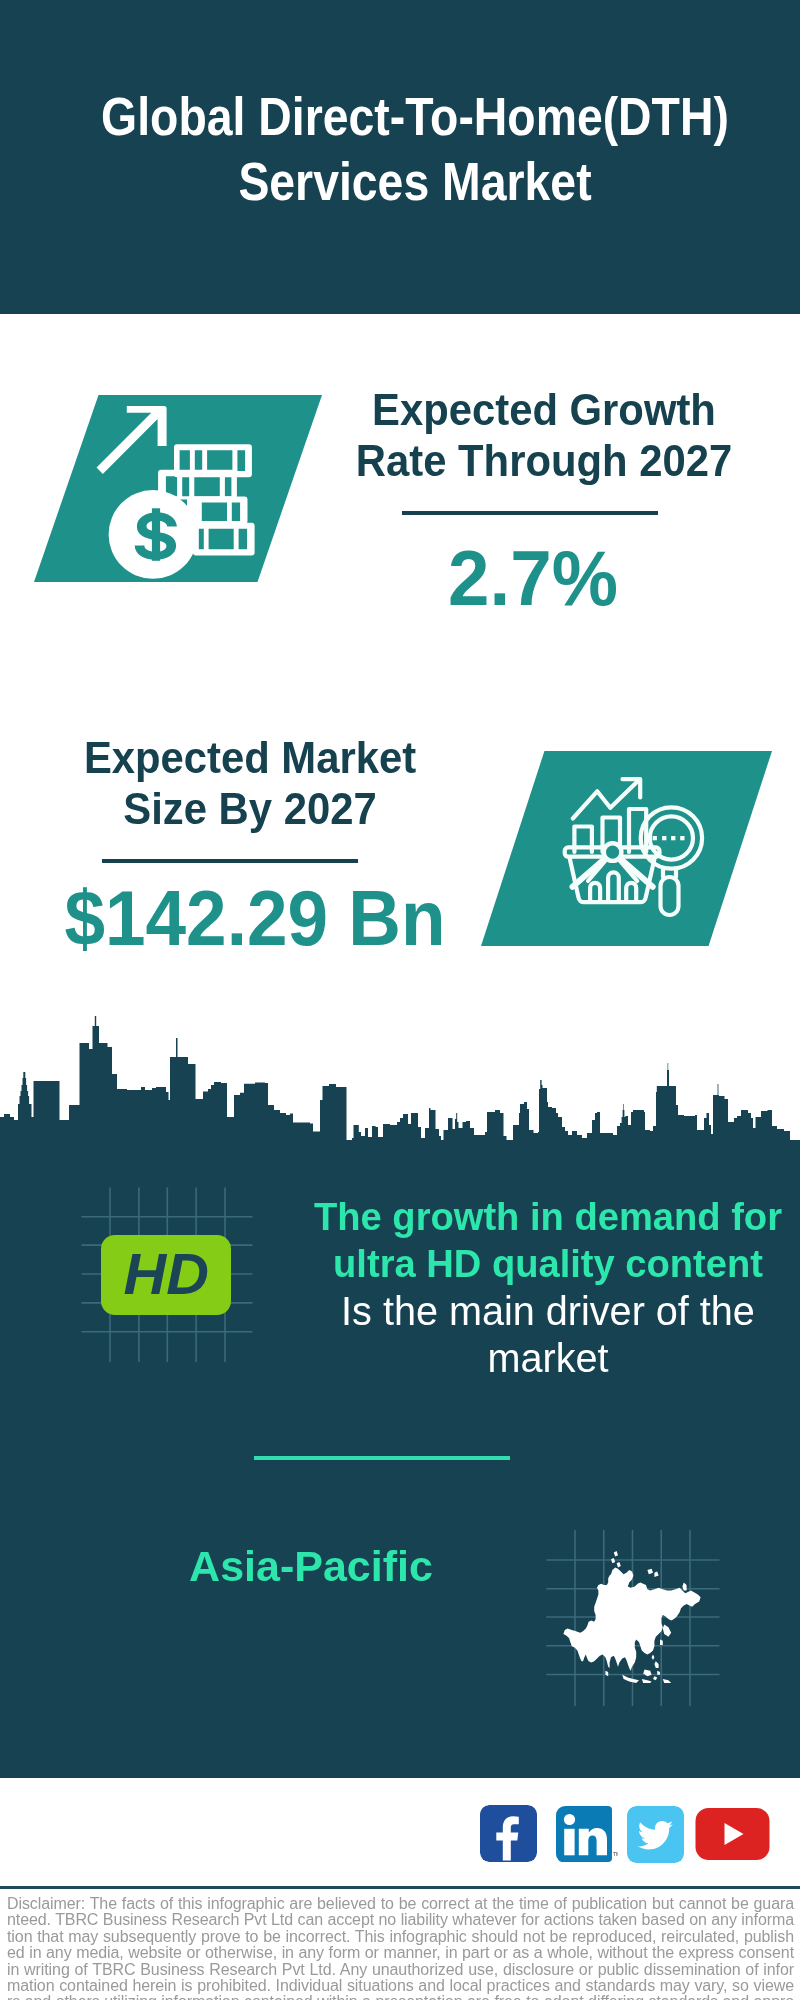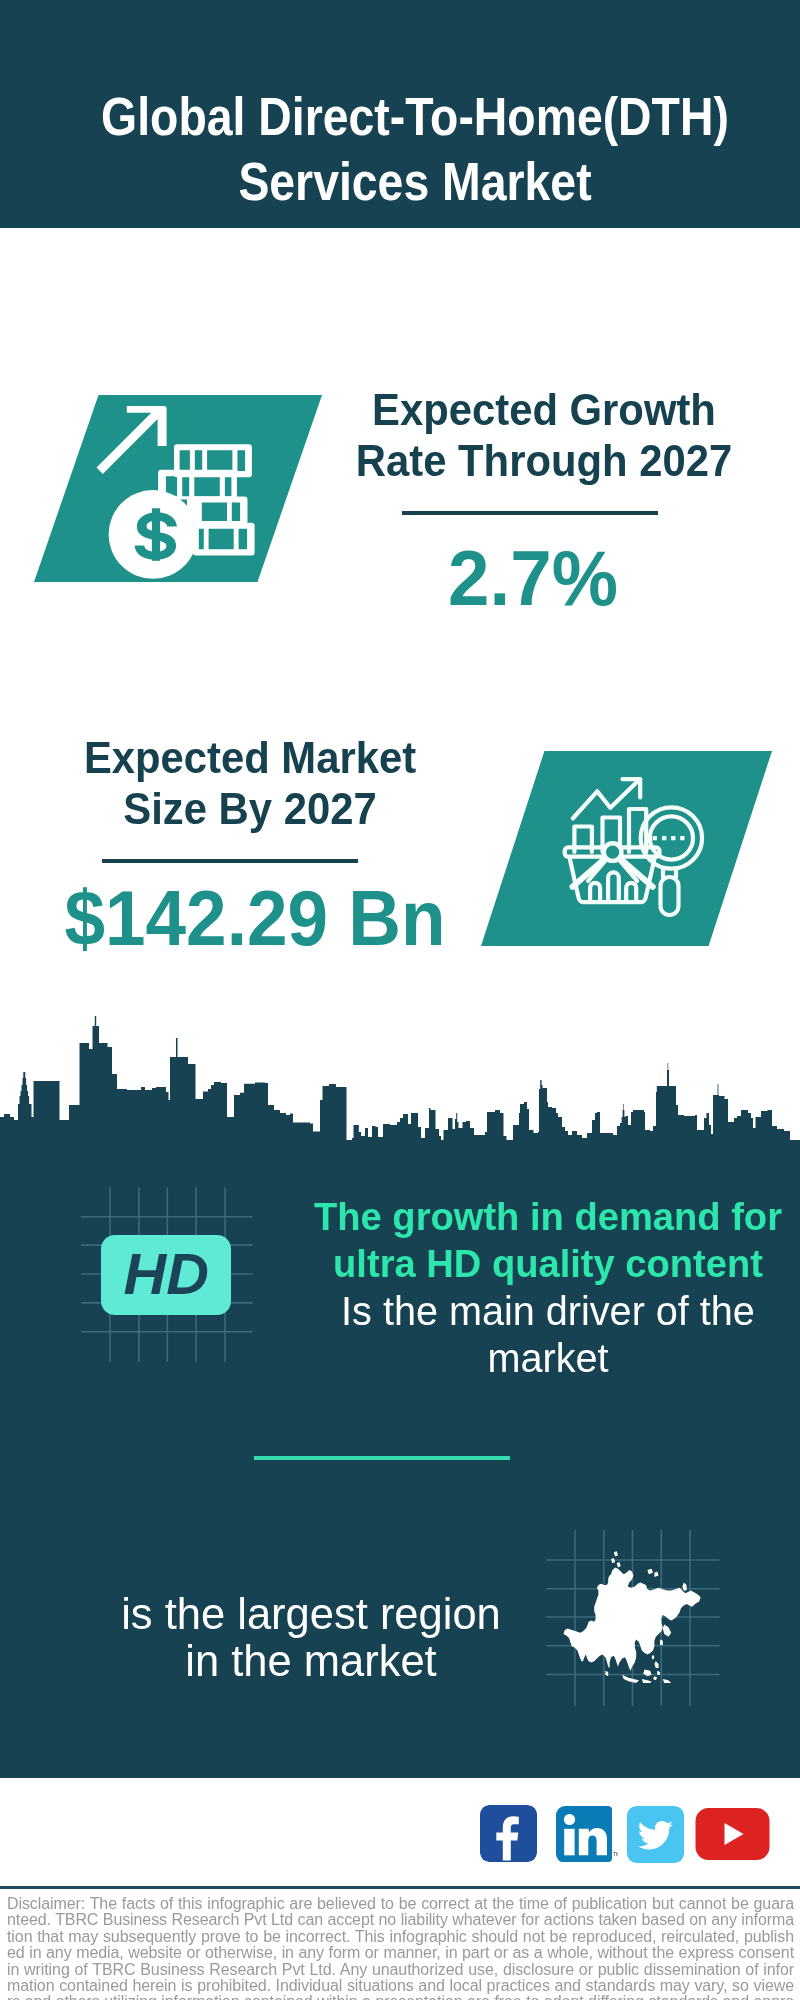--- a/index.html
+++ b/index.html
@@ -2,39 +2,39 @@
 <html><head>
 <meta charset="utf-8">
 <style>
   html,body{margin:0;padding:0;}
   body{width:800px;height:2000px;background:#ffffff;
        font-family:"Liberation Sans",sans-serif;overflow:hidden;
        -webkit-font-smoothing:antialiased;}
   .page{position:relative;width:800px;height:2000px;overflow:hidden;}
 
   
-  .header{position:absolute;left:0;top:0;width:800px;height:228px;background:#174252;}
+  .header{position:absolute;left:0;top:0;width:800px;height:314px;background:#174252;}
   .header-title{position:absolute;left:55px;top:84px;width:720px;text-align:center;
                 color:#ffffff;font-size:53px;font-weight:bold;line-height:65px;
                 transform:scaleX(0.875);transform-origin:center top;}
 
   
   .para{position:absolute;background:#1d918a;}
   .stat-head{position:absolute;color:#16414f;font-weight:bold;font-size:44px;
              line-height:51px;text-align:center;
              transform:scaleX(0.95);transform-origin:center top;}
   .stat-rule{position:absolute;height:4px;background:#16414f;}
   .stat-val{position:absolute;color:#1d918a;font-weight:bold;font-size:78px;
             line-height:90px;text-align:center;white-space:nowrap;
             transform:scaleX(0.955);transform-origin:center top;}
 
   
   .darkband{position:absolute;left:0;width:800px;background:#174252;}
 
-  .hd-plate{position:absolute;background:#5eead4;border-radius:14px;}
+  .hd-plate{position:absolute;background:#84cc16;border-radius:14px;}
   .hd-text{position:absolute;width:100%;text-align:center;color:#1b4456;
            font-weight:bold;font-style:italic;font-size:58px;letter-spacing:0px;
            transform:scaleX(1.02);transform-origin:center;}
 
   .drv{position:absolute;text-align:center;font-size:38.5px;line-height:46.8px;
        transform:scaleX(0.99);transform-origin:center top;}
   .drv b{color:#2ce6ab;font-weight:bold;}
   .drv span{color:#ffffff;font-weight:normal;font-size:40px;}
 
   .green-rule{position:absolute;height:4px;background:#33ddb0;}
@@ -171,22 +171,21 @@
         <line x1="690" y1="1530" x2="690" y2="1706"></line>
         <line x1="546.25" y1="1560" x2="719.5" y2="1560"></line>
         <line x1="546.25" y1="1588.75" x2="719.5" y2="1588.75"></line>
         <line x1="546.25" y1="1617" x2="719.5" y2="1617"></line>
         <line x1="546.25" y1="1645.75" x2="719.5" y2="1645.75"></line>
         <line x1="546.25" y1="1674.5" x2="719.5" y2="1674.5"></line>
       </g>
       <path fill="#ffffff" d="M611 1574.2 L612.4 1570.1 L615.2 1567.4 L618 1568.8 L620.8 1571.5 L623.6 1574.2 L626.4 1572.8 L629.2 1570.1 L632 1571.5 L633.4 1575.6 L632 1579.6 L629.2 1582.4 L627.8 1586.4 L630.6 1587.8 L634.8 1586.4 L637.6 1583.7 L640.4 1582.4 L643.2 1583.7 L646 1585.1 L647.4 1589.2 L650.2 1590.5 L654.4 1589.2 L658.6 1587.8 L662.8 1589.2 L667 1590.5 L671.2 1590.5 L675.4 1589.2 L679.6 1587.8 L682.4 1590.5 L685.2 1593.2 L688 1591.9 L690.8 1590.5 L693.6 1591.9 L697.8 1594.6 L700.6 1597.3 L699.2 1601.4 L695 1604.1 L692.2 1606.8 L689.4 1605.5 L686.6 1604.1 L683.8 1605.5 L681 1608.2 L679.6 1612.3 L676.8 1616.4 L674 1619.1 L671.2 1620.4 L668.4 1619.1 L665.6 1616.4 L662.8 1615 L661.4 1617.7 L661.4 1623.2 L662.8 1627.2 L661.4 1631.3 L658.6 1634 L655.8 1636.8 L654.4 1640.8 L654.4 1646.3 L653 1650.4 L650.2 1653.1 L647.4 1654.4 L644.6 1653.1 L641.8 1650.4 L640.4 1646.3 L639 1642.2 L636.2 1639.5 L634.8 1642.2 L634.8 1647.6 L636.2 1651.7 L636.2 1657.2 L634.8 1662.6 L632 1666.7 L630.6 1670.8 L629.2 1668 L627.8 1664 L626.4 1659.9 L625 1657.2 L622.2 1658.5 L619.4 1662.6 L618 1666.7 L616.6 1662.6 L615.2 1658.5 L613.8 1655.8 L611 1657.2 L609.6 1662.6 L609.6 1668 L608.2 1666.7 L606.8 1661.2 L605.4 1657.2 L602.6 1654.4 L599.8 1655.8 L597 1658.5 L594.2 1661.2 L591.4 1662.6 L588.6 1661.2 L587.2 1658.5 L585.8 1654.4 L584.4 1657.2 L583 1661.2 L581.6 1661.2 L580.2 1658.5 L578.8 1654.4 L577.4 1650.4 L574.6 1647.6 L571.8 1646.3 L570.4 1642.2 L569 1638.1 L566.2 1635.4 L563.4 1634 L564.8 1630 L567.6 1628.6 L571.8 1630 L576 1631.3 L580.2 1632.7 L583 1631.3 L585.8 1628.6 L587.2 1625.9 L588.6 1621.8 L591.4 1620.4 L594.2 1621.8 L595.6 1619.1 L595.6 1615 L594.2 1610.9 L594.2 1606.8 L595.6 1602.8 L597 1598.7 L598.4 1594.6 L598.4 1590.5 L597 1587.8 L598.4 1585.1 L601.2 1583.7 L604 1585.1 L606.8 1585.1 L608.2 1582.4 L608.2 1578.3 L609.6 1575.6 Z M613.8 1552.4 L616.6 1551.1 L618 1555.2 L615.2 1556.5 Z M611 1559.2 L613.8 1557.9 L615.2 1562 L612.4 1563.3 Z M616.6 1563.3 L619.4 1562 L620.8 1566 L618 1567.4 Z M647.4 1570.1 L651.6 1568.8 L653 1572.8 L648.8 1574.2 Z M654.4 1572.8 L657.2 1571.5 L658.6 1575.6 L654.4 1576.9 Z M683.8 1582.4 L686.6 1585.1 L686.6 1590.5 L683.8 1590.5 L682.4 1586.4 Z M671.2 1605.5 L674 1608.2 L674 1615 L671.2 1616.4 L669.8 1610.9 Z M664.2 1624.5 L668.4 1627.2 L671.2 1632.7 L668.4 1636.8 L664.2 1634 L662.8 1628.6 Z M660 1639.5 L662.8 1640.8 L662.8 1644.9 L660 1644.9 Z M653 1654.4 L654.4 1657.2 L653 1659.9 L651.6 1657.2 Z M655.8 1661.2 L658.6 1664 L658.6 1668 L655.8 1668 L654.4 1664 Z M657.2 1670.8 L660 1672.1 L660 1674.8 L657.2 1674.8 Z M644.6 1669.4 L650.2 1670.8 L651.6 1674.8 L647.4 1676.2 L643.2 1673.5 Z M654.4 1676.2 L657.2 1677.6 L655.8 1680.3 L653 1678.9 Z M622.2 1674.8 L627.8 1677.6 L633.4 1678.9 L639 1680.3 L636.2 1683 L629.2 1681.6 L623.6 1678.9 Z M641.8 1678.9 L647.4 1680.3 L651.6 1681.6 L650.2 1683 L643.2 1683 Z M662.8 1678.9 L668.4 1680.3 L671.2 1683 L664.2 1683 Z M605.4 1670.8 L608.2 1672.1 L608.2 1676.2 L605.4 1674.8 Z"></path>
     </svg>
     <div class="apac" style="left:66px;top:1543px;width:490px;">
-      <br>
-      <span>is the largest region<br>in the market</span>
+      <b>Asia-Pacific</b><br>
     </div>
   </div>
 
   <div>
     <div class="footbar" style="top:1778px;height:110px;"></div>
     <div class="src-text" style="left:34px;top:1812px;width:460px;">
     </div>
 
     <svg class="social" viewBox="0 0 57 57" style="left:480px;top:1805px;width:57px;height:57px;">
       <rect x="0" y="0" width="57" height="57" rx="9" fill="#1f4e9d"></rect>

